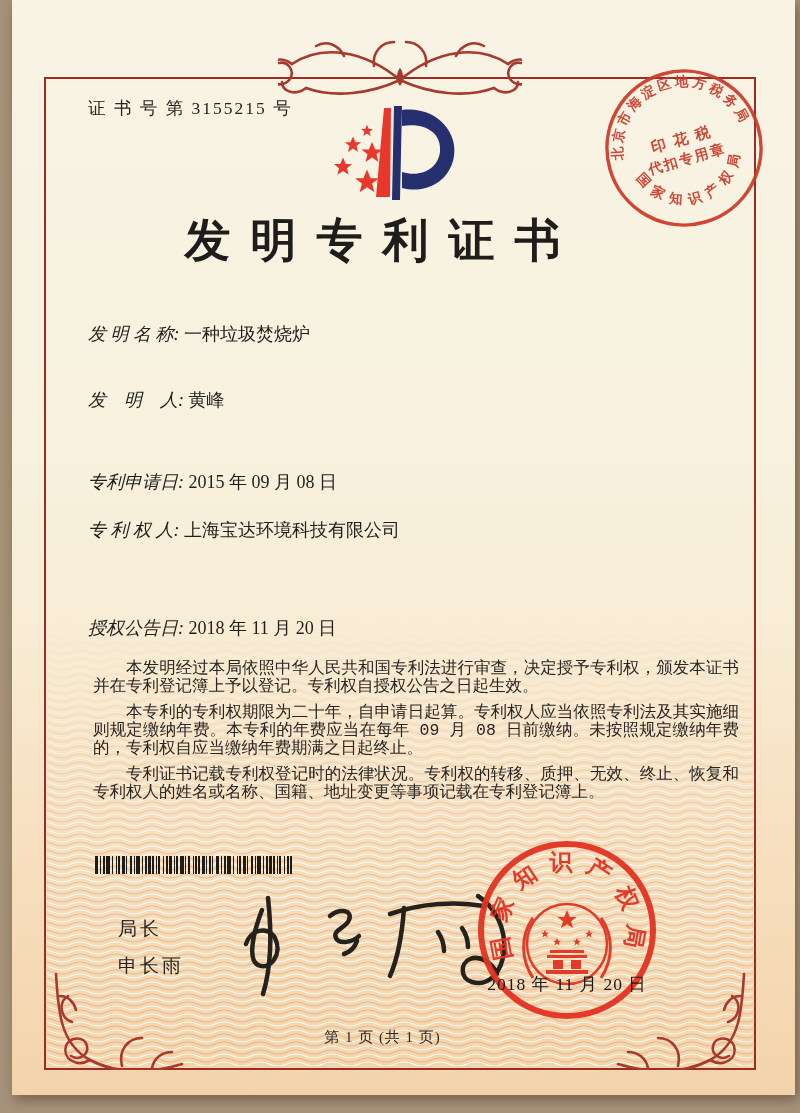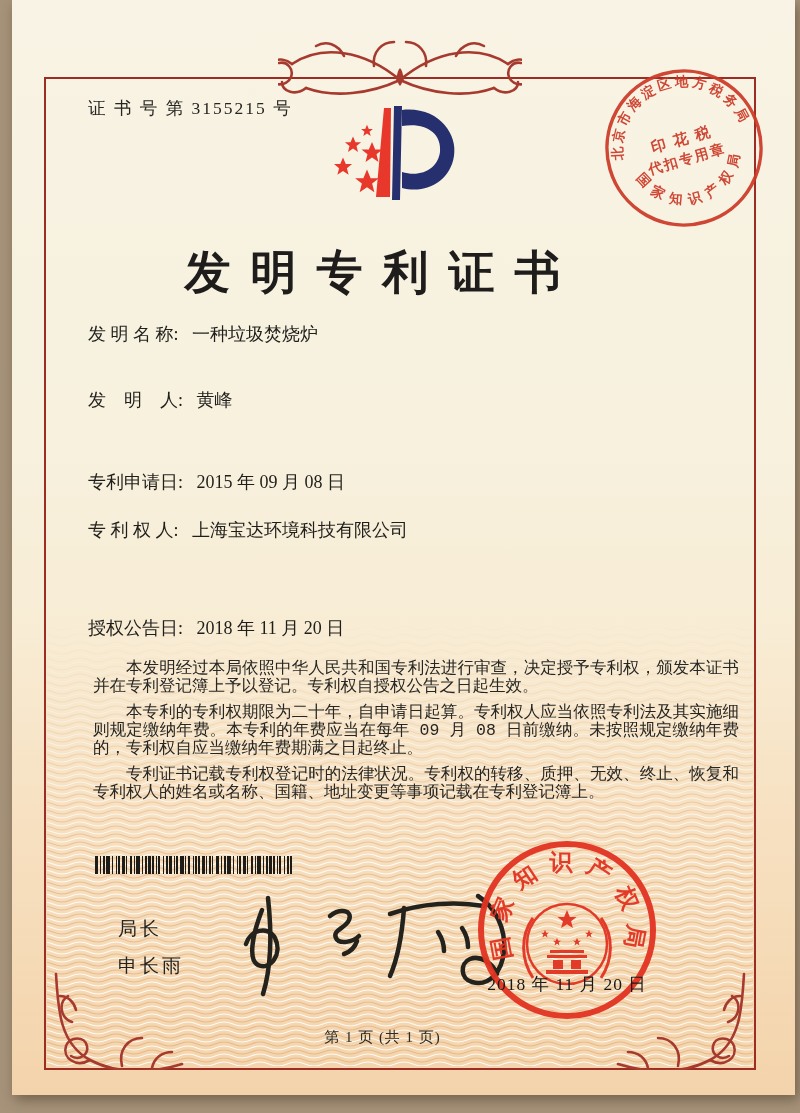--- a/index.html
+++ b/index.html
@@ -16,24 +16,24 @@
   }
   .waves{position:absolute;left:47px;top:618px;z-index:1;
     -webkit-mask-image:linear-gradient(180deg,transparent 0,rgba(0,0,0,.45) 110px,#000 250px);
     mask-image:linear-gradient(180deg,transparent 0,rgba(0,0,0,.45) 110px,#000 250px);}
   .frame-outer{position:absolute;left:44px;top:77px;width:708px;height:989px;border:2.5px solid #9c2d24;z-index:2;}
   .frame-inner{position:absolute;left:52px;top:85px;width:694px;height:975px;border:1px solid #b25а4a;border-color:#b2564a;z-index:2;}
   .ornament{position:absolute;z-index:3;}
   .cert-no{position:absolute;left:88px;top:96px;font-size:17.5px;color:#262520;letter-spacing:2px;z-index:4;}
   .logo{position:absolute;left:318px;top:100px;z-index:4;}
   .title{position:absolute;left:27px;top:210px;width:711px;text-align:center;
-    font-size:46px;font-weight:600;letter-spacing:20px;color:#1e1d1b;z-index:4;white-space:nowrap;margin-top:32px;}
+    font-size:46px;font-weight:600;letter-spacing:20px;color:#1e1d1b;z-index:4;white-space:nowrap;}
   .row{position:absolute;left:88px;font-size:18px;color:#1f1e1b;z-index:4;white-space:nowrap;}
-  .flabel{display:inline-block;}
-  .fvalue{margin-left:9px;}
+  .flabel{display:inline-block;font-style:italic;}
+  .fvalue{}
   .grant-no{position:absolute;left:400px;font-size:18px;color:#1f1e1b;z-index:4;white-space:nowrap;}
   .bodytext{position:absolute;left:85px;top:652px;width:662px;z-index:4;}
   .bodytext p{margin:8px;font-size:16.5px;line-height:18px;color:#272622;text-indent:33px;text-align:justify;font-family:Liberation Mono, monospace;}
   .barcode{position:absolute;left:95px;top:856px;z-index:4;}
   .director{position:absolute;left:118px;font-size:19px;color:#23221e;z-index:4;letter-spacing:3px;}
   .signature{position:absolute;left:222px;top:888px;z-index:5;}
   .seal{position:absolute;left:472px;top:835px;z-index:6;}
   .seal-date{position:absolute;left:468px;top:972px;width:198px;text-align:center;
     font-size:17.5px;color:#191916;z-index:7;letter-spacing:1px;white-space:nowrap;}
   .taxstamp{position:absolute;left:600px;top:64px;z-index:6;opacity:.93;}

